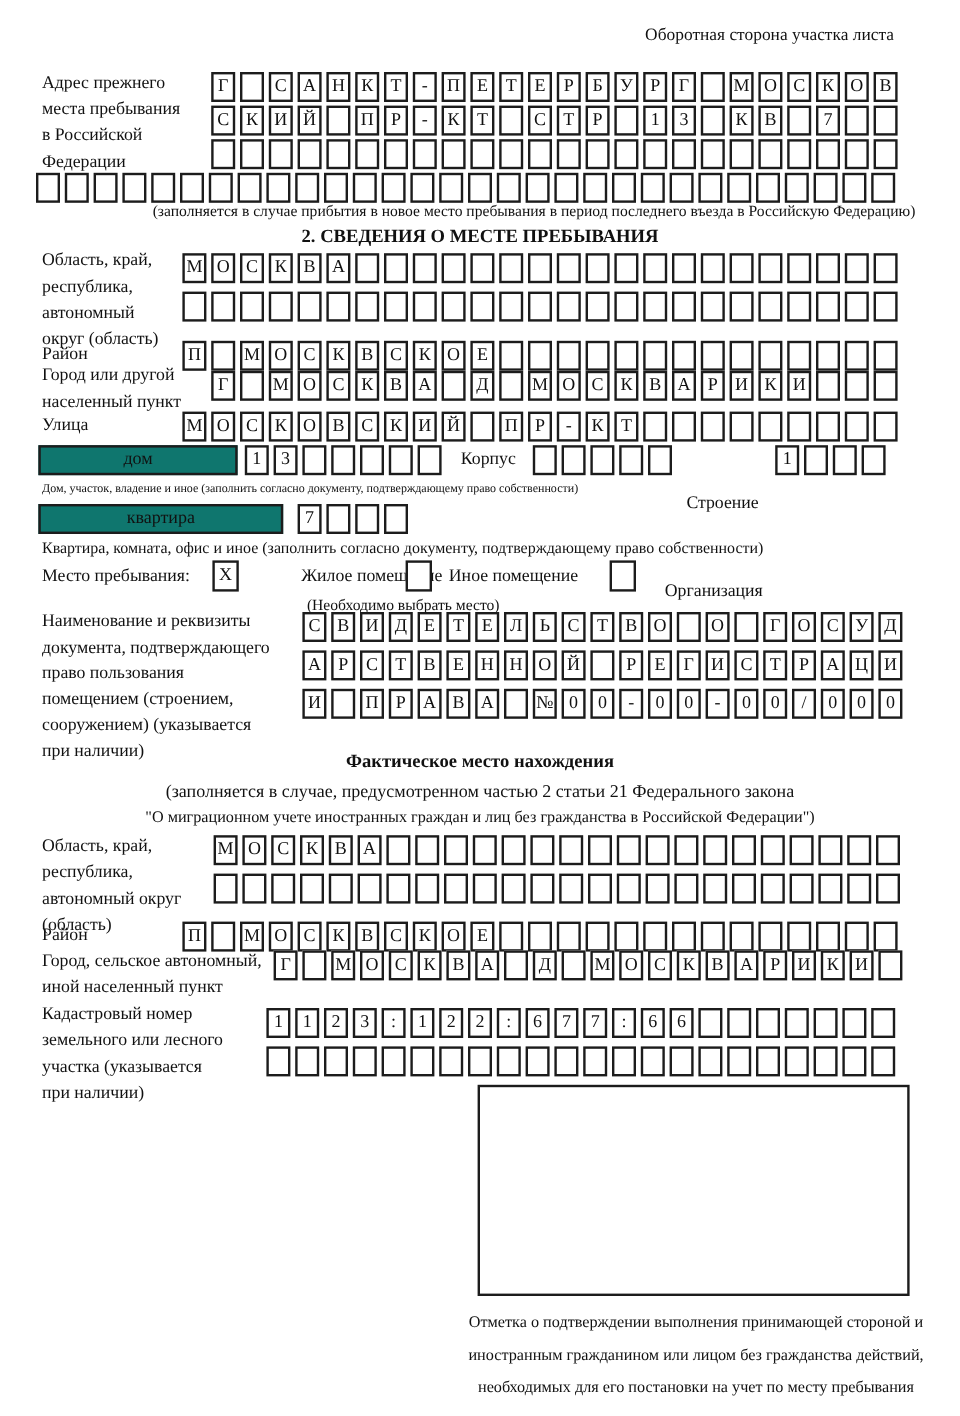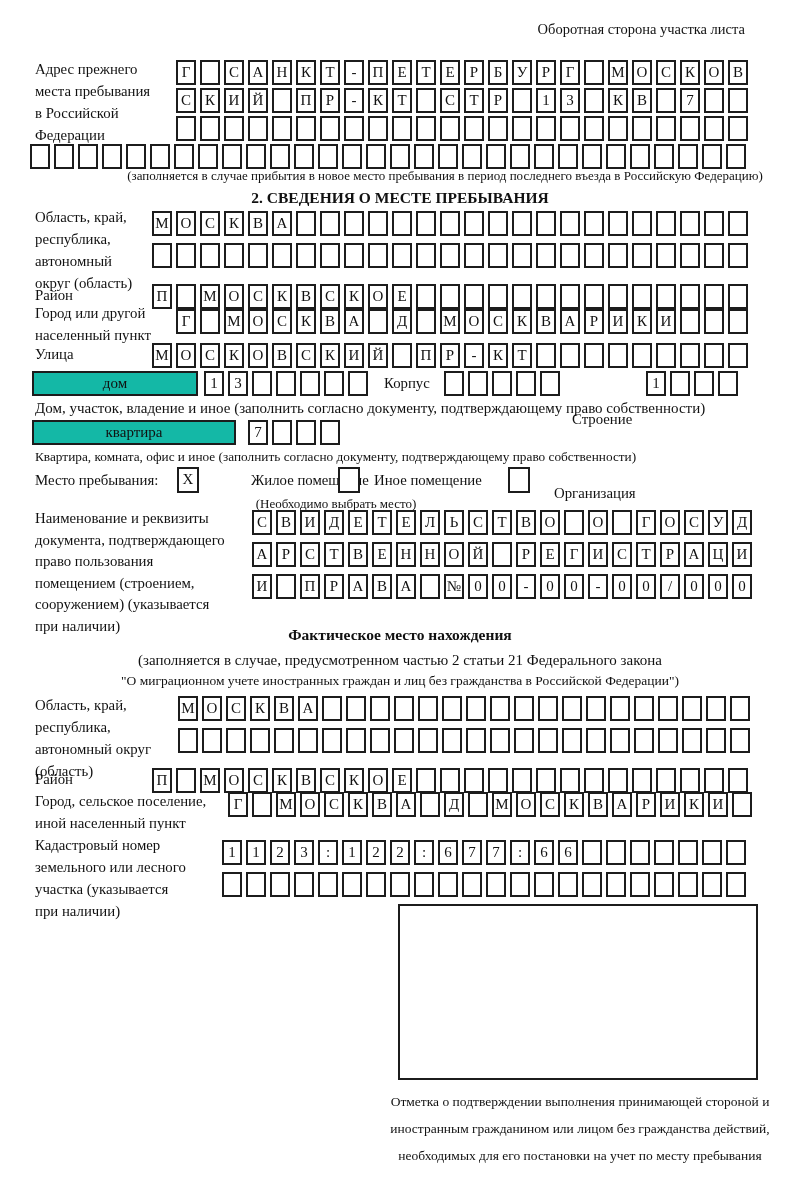--- a/index.html
+++ b/index.html
@@ -3,21 +3,21 @@
 <meta charset="utf-8">
 <style>
   html,body{margin:0;padding:0;}
   body{width:800px;height:1180px;position:relative;background:#fff;color:#111;
        font-family:"Liberation Serif","DejaVu Serif",serif;}
   .abs{position:absolute;}
   .row{position:absolute;display:flex;gap:4px;}
   .cell{flex:0 0 auto;width:20px;height:25px;border:2px solid #1c1c1c;box-sizing:border-box;
         font-size:15px;line-height:20px;text-align:center;background:#fff;}
   .bigbox{position:absolute;height:25px;border:2px solid #1c1c1c;box-sizing:border-box;
-          text-align:center;font-size:15px;line-height:20px;background:#14b8a6;}
+          text-align:center;font-size:15px;line-height:20px;background:#0f766e;}
   .cb{position:absolute;width:22px;height:26px;border:2px solid #1c1c1c;box-sizing:border-box;
       font-size:15px;line-height:21px;text-align:center;background:#fff;}
   .lbl{font-size:14.8px;line-height:22px;white-space:pre-line;}
   .sm{font-size:13px;line-height:18px;}
   .center{left:0;width:800px;text-align:center;}
   .title{font-weight:bold;font-size:15.5px;}
   .stampbox{position:absolute;border:2px solid #1c1c1c;box-sizing:border-box;background:#fff;}
 </style>
 </head>
 <body>
@@ -306,21 +306,21 @@
     <span class="cell"></span>
     <span class="cell"></span>
   </div>
 <div class="abs lbl" style="left:572px;top:372px;margin-top:36px;">Строение</div>
 <div class="row" style="left:646px;top:371px;">
     <span class="cell">1</span>
     <span class="cell"></span>
     <span class="cell"></span>
     <span class="cell"></span>
   </div>
-<div class="abs sm" style="left:35px;top:399px;font-size:15px;">Дом, участок, владение и иное (заполнить согласно документу, подтверждающему право собственности)</div>
+<div class="abs sm" style="left:35px;top:399px;font-size:10px;">Дом, участок, владение и иное (заполнить согласно документу, подтверждающему право собственности)</div>
 
 <div class="bigbox" style="left:32px;top:420px;width:204px;">квартира</div>
 <div class="row" style="left:248px;top:420px;">
     <span class="cell">7</span>
     <span class="cell"></span>
     <span class="cell"></span>
     <span class="cell"></span>
   </div>
 <div class="abs sm" style="left:35px;top:448px;font-size:13.3px;">Квартира, комната, офис и иное (заполнить согласно документу, подтверждающему право собственности)</div>
 
@@ -492,21 +492,21 @@
     <span class="cell"></span>
     <span class="cell"></span>
     <span class="cell"></span>
     <span class="cell"></span>
     <span class="cell"></span>
     <span class="cell"></span>
     <span class="cell"></span>
     <span class="cell"></span>
   </div>
 
-<div class="abs lbl" style="left:35px;top:790px;">Город, сельское поселение,
+<div class="abs lbl" style="left:35px;top:790px;">Город, сельское автономный,
 иной населенный пункт</div>
 <div class="row" style="left:228px;top:792px;">
     <span class="cell">Г</span>
     <span class="cell"></span>
     <span class="cell">М</span>
     <span class="cell">О</span>
     <span class="cell">С</span>
     <span class="cell">К</span>
     <span class="cell">В</span>
     <span class="cell">А</span>

